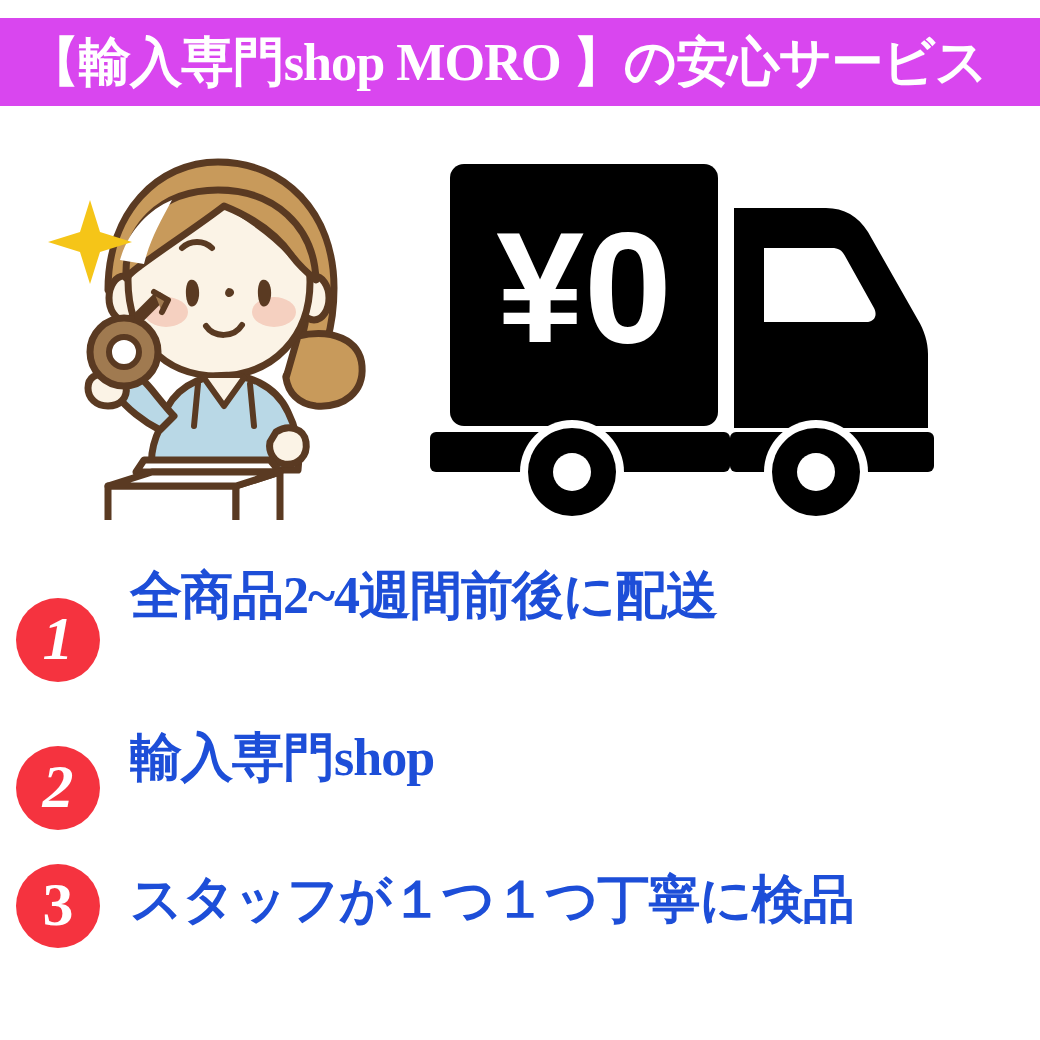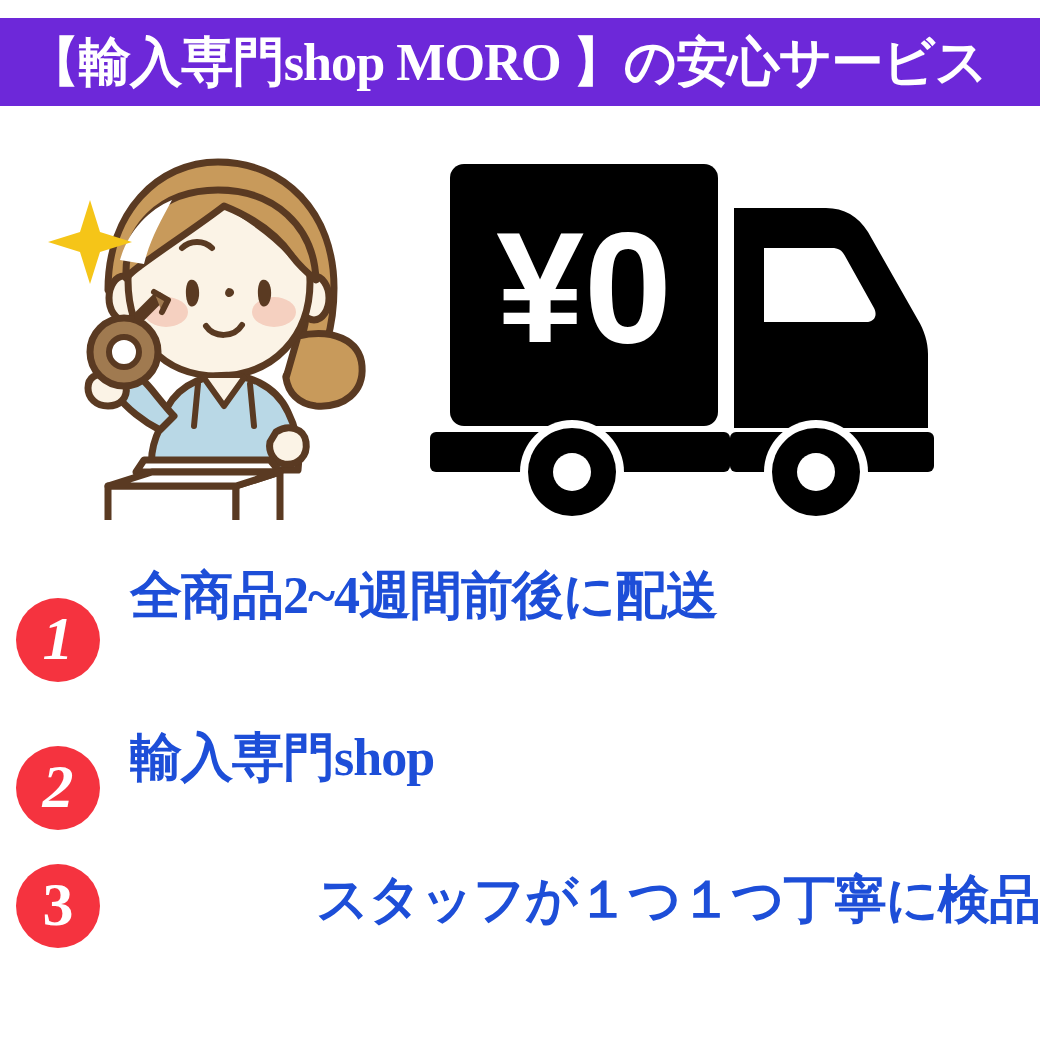--- a/index.html
+++ b/index.html
@@ -15,21 +15,21 @@
     position: relative;
   }
 
   
   .header-banner {
     position: absolute;
     left: 0;
     top: 18px;
     width: 1040px;
     height: 88px;
-    background: #6d28d9;
+    background: #d946ef;
     display: flex;
     align-items: center;
   }
   .header-title {
     color: #ffffff;
     font-family: "Liberation Serif", "DejaVu Serif", serif;
     font-weight: bold;
     font-size: 53px;
     line-height: 88px;
     letter-spacing: -1px;
@@ -112,21 +112,20 @@
     font-weight: bold;
     font-size: 52px;
     line-height: 76px;
     letter-spacing: -1px;
     white-space: nowrap;
   }
   .feature-line-indent { padding-left: 32px; }
   .feature-text-3 {
     font-size: 52px;
     line-height: 76px;
-    text-align: right;
   }
 </style>
 </head>
 <body>
 
 <div class="header-banner">
   <div class="header-title">【輸入専門shop MORO 】の安心サービス</div>
 </div>
 
 <div class="illustration-row">

